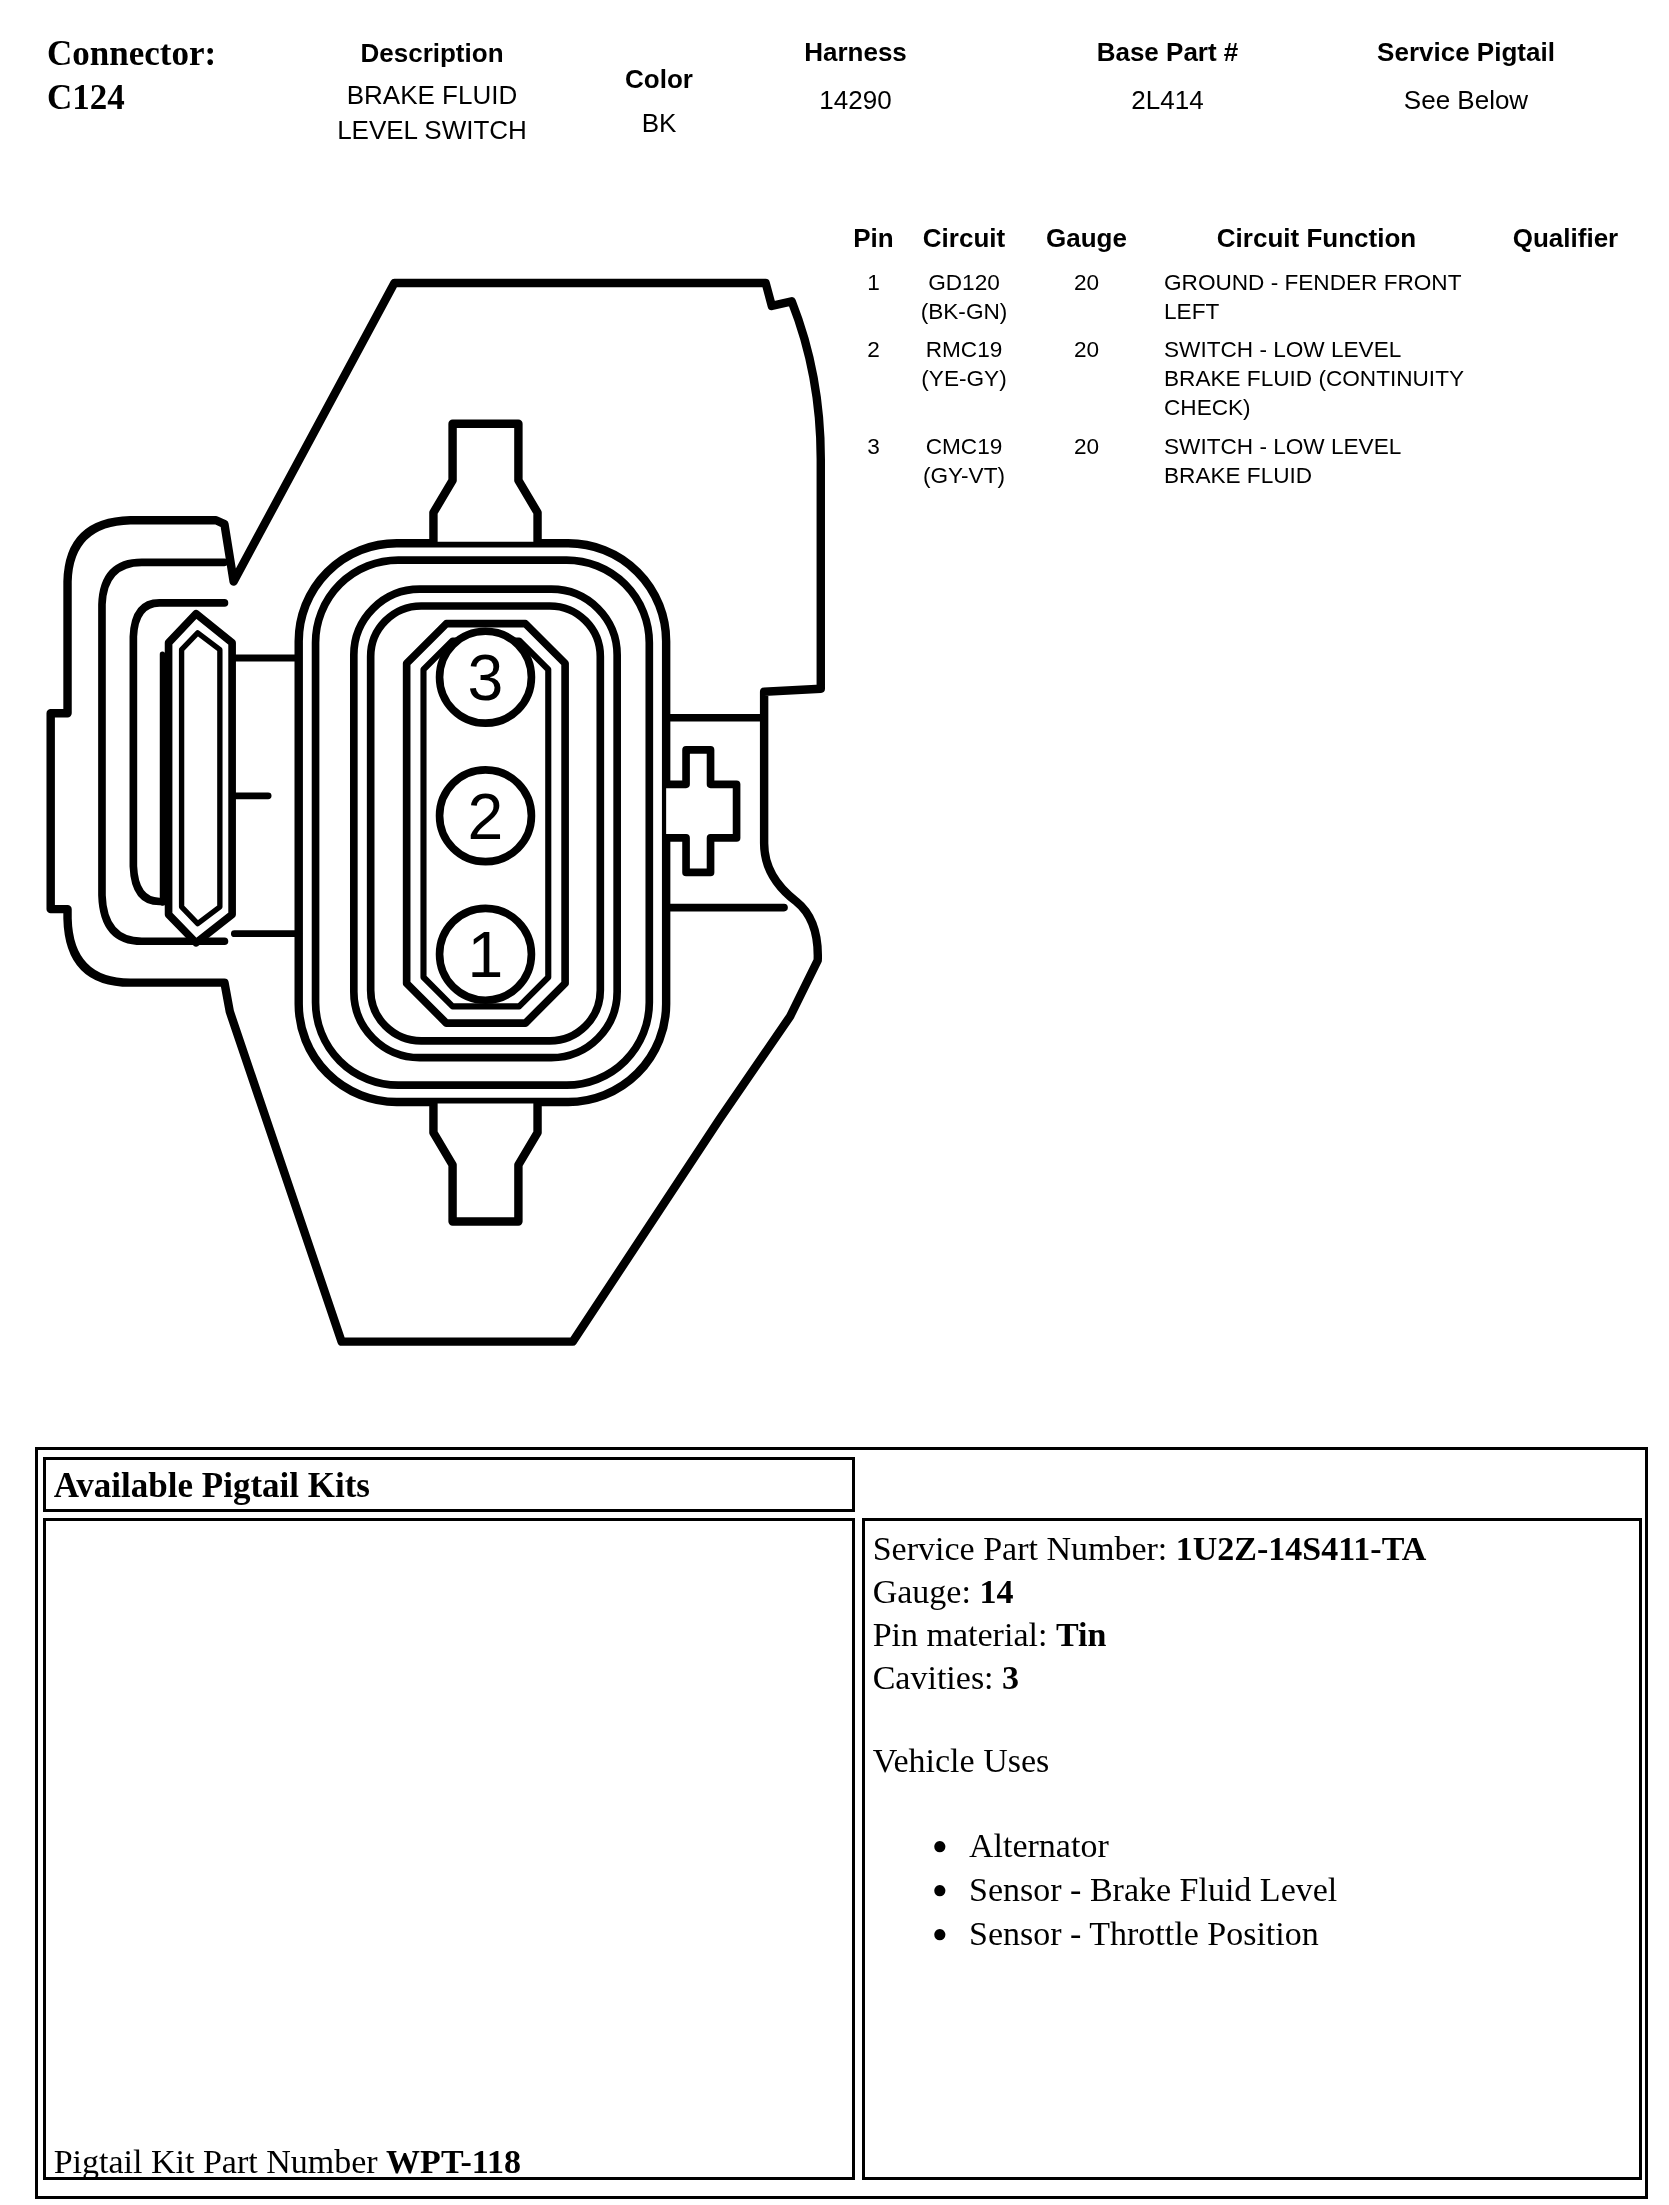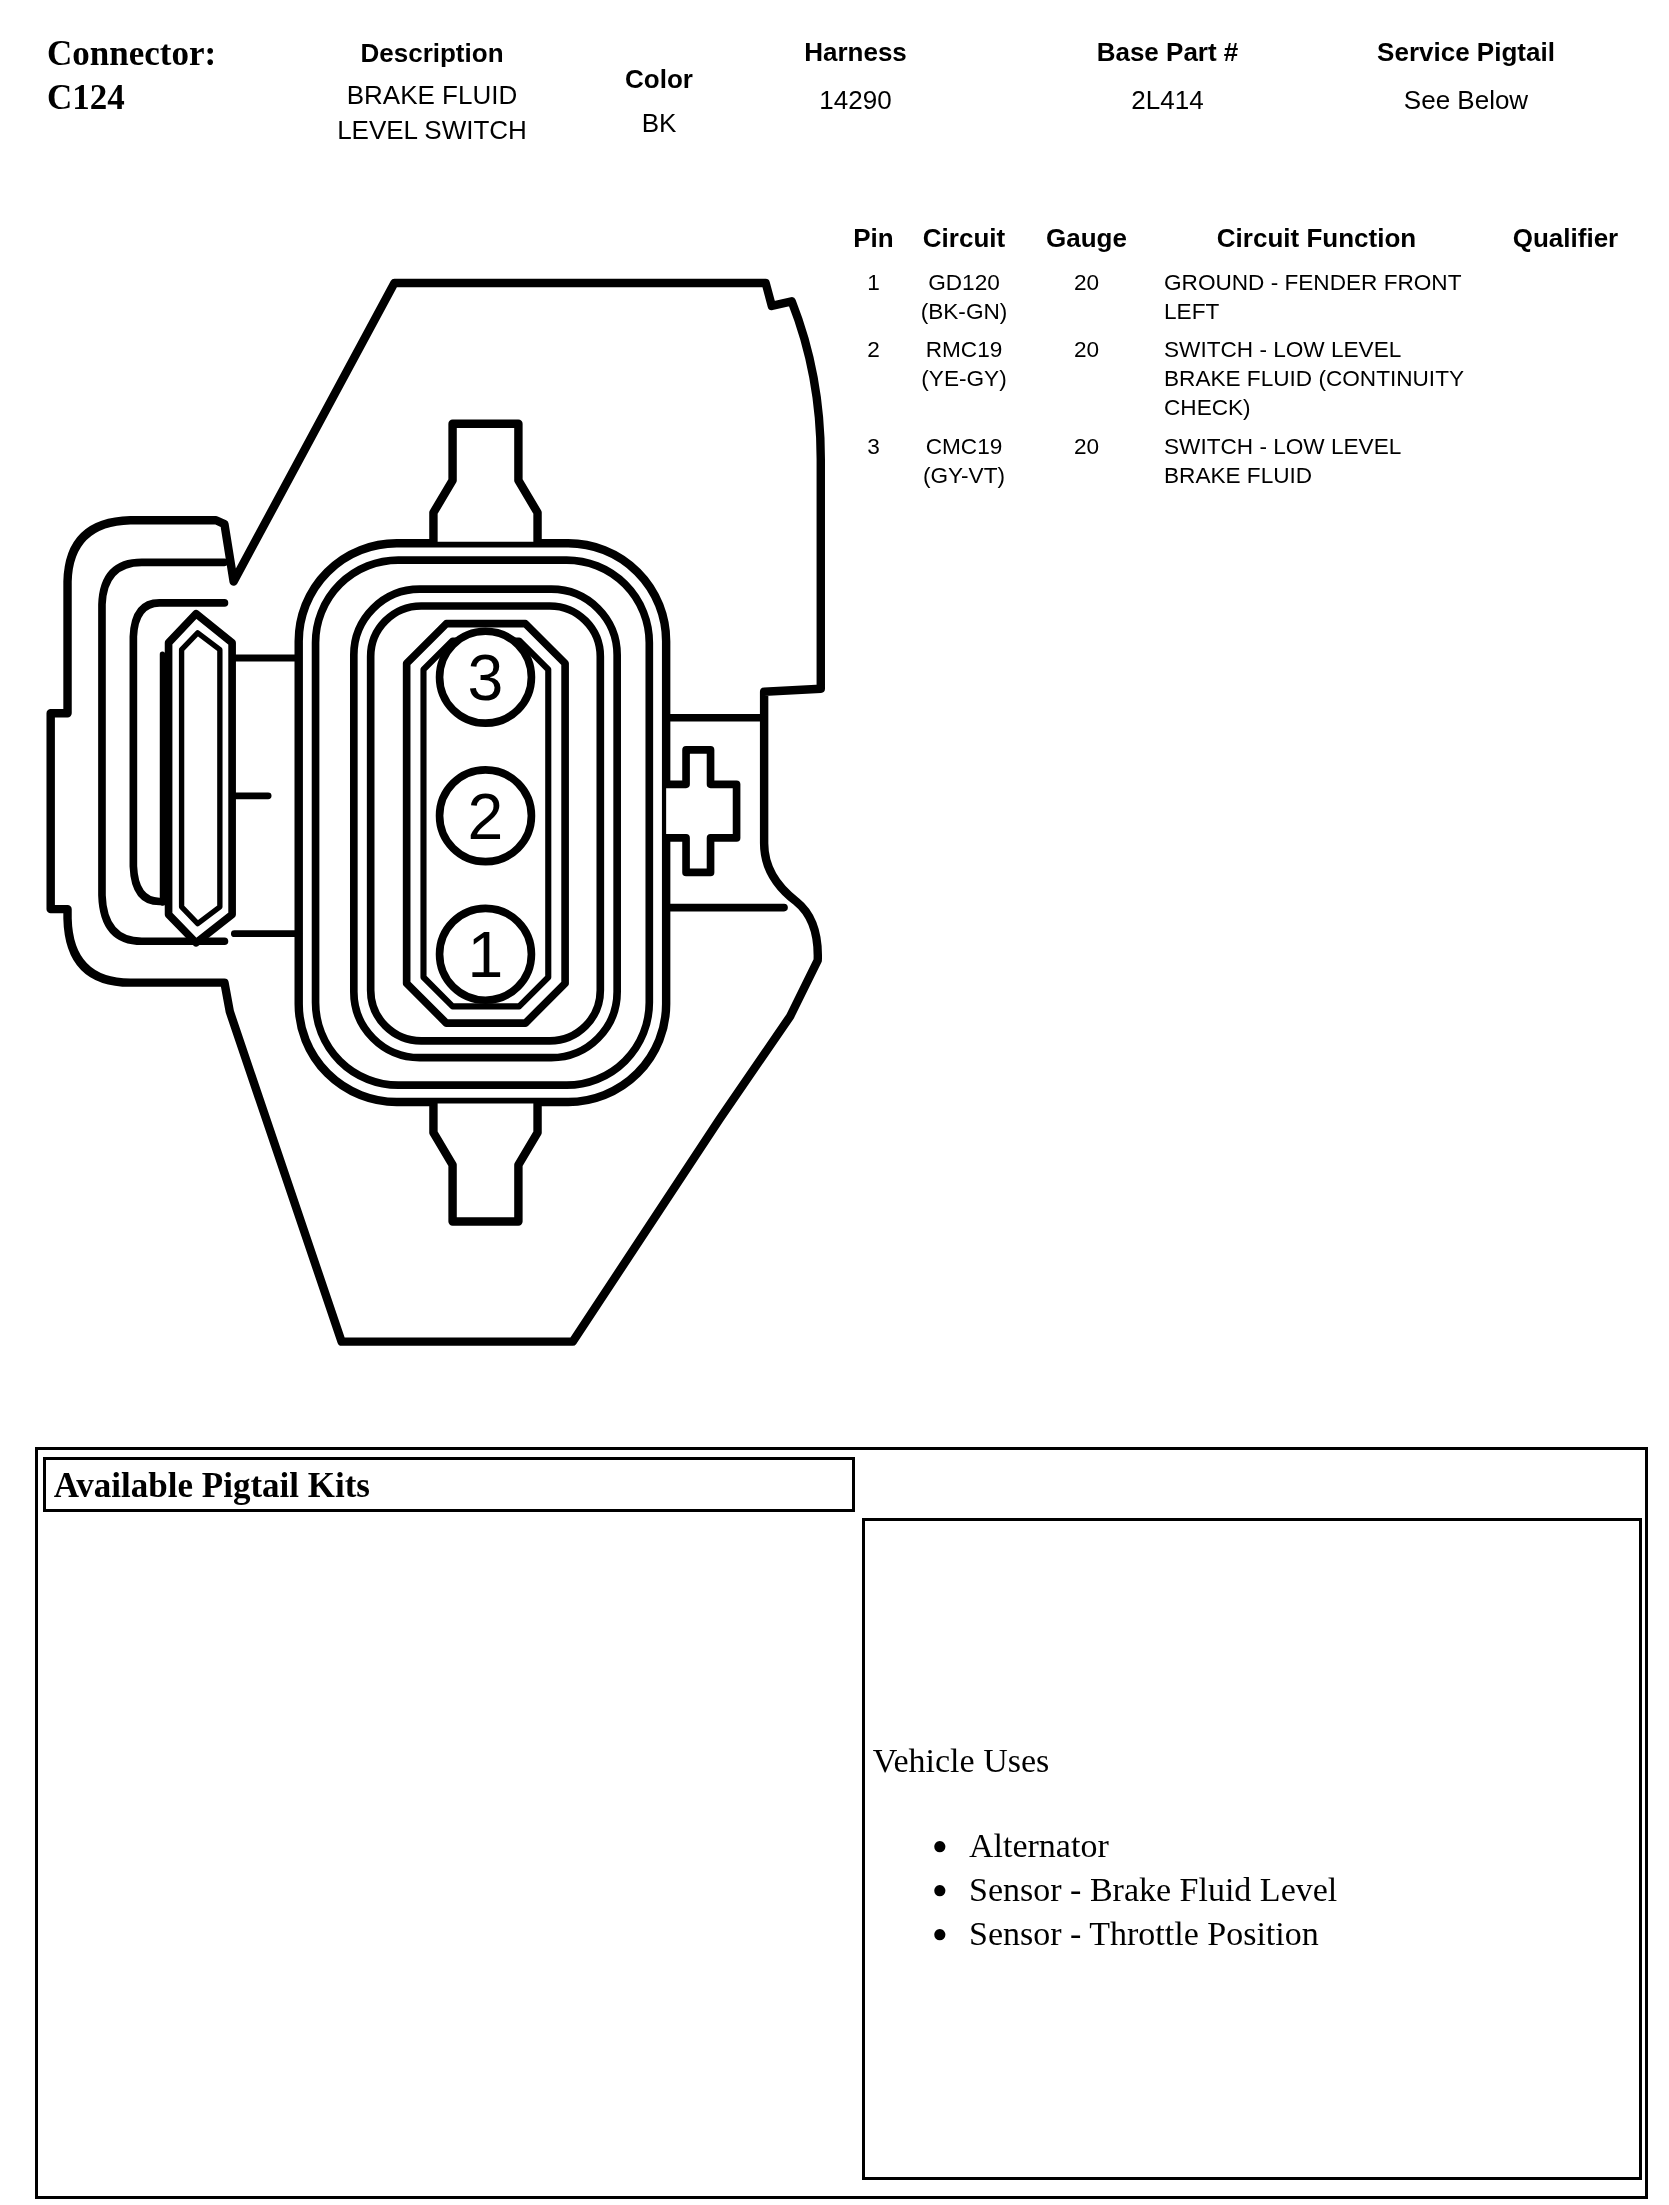--- a/index.html
+++ b/index.html
@@ -162,22 +162,41 @@
     <text class="pin-num" x="574" y="756" text-anchor="middle">2</text>
     <text class="pin-num" x="574" y="937" text-anchor="middle">1</text>
   </svg>
 
   <div class="box" style="left:35px;top:1447px;width:1613px;height:752px;"></div>
 
   <div class="box4 serif" style="left:43px;top:1457px;width:812px;height:55px;">
     <div class="apk-title">Available Pigtail Kits</div>
   </div>
 
+  <div class="box4 serif" style="left:43px;top:1518px;width:812px;height:662px;">
+    <div class="kit-line">
+      <span>Pigtail Kit Part Number </span><span class="b">WPT-118</span>
+    </div>
+  </div>
 
   <div class="box4 serif" style="left:862px;top:1518px;width:780px;height:662px;">
+    <div class="abs" style="left:7.7px;top:6.1px;">
+      <div class="kv-line">
+        <span>Service Part Number: </span><span class="b">1U2Z-14S411-TA</span>
+      </div>
+      <div class="kv-line">
+        <span>Gauge: </span><span class="b">14</span>
+      </div>
+      <div class="kv-line">
+        <span>Pin material: </span><span class="b">Tin</span>
+      </div>
+      <div class="kv-line">
+        <span>Cavities: </span><span class="b">3</span>
+      </div>
+    </div>
 
     <div class="vu-title">Vehicle Uses</div>
 
     <div class="bullets">
       <div class="bullet-row">
         <span class="bullet-dot">●</span>
         <span>Alternator</span>
       </div>
       <div class="bullet-row">
         <span class="bullet-dot">●</span>

